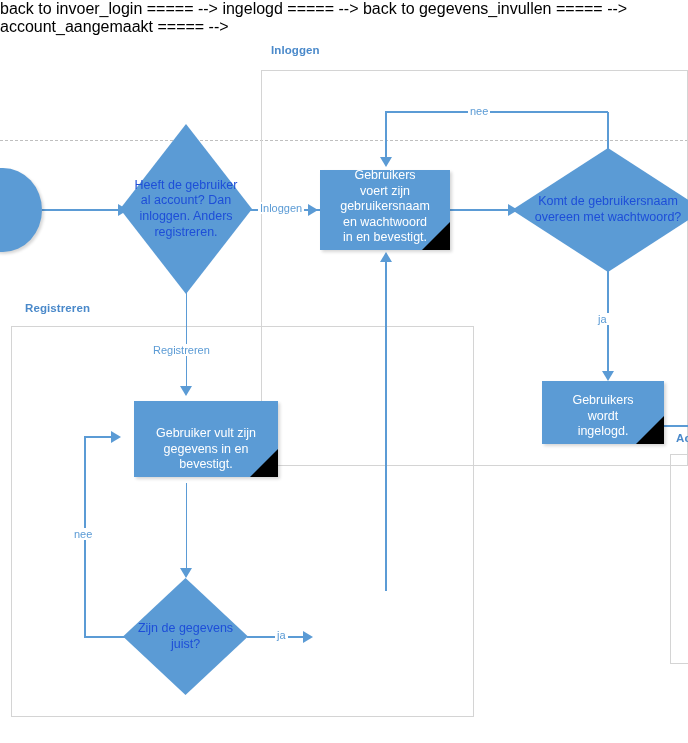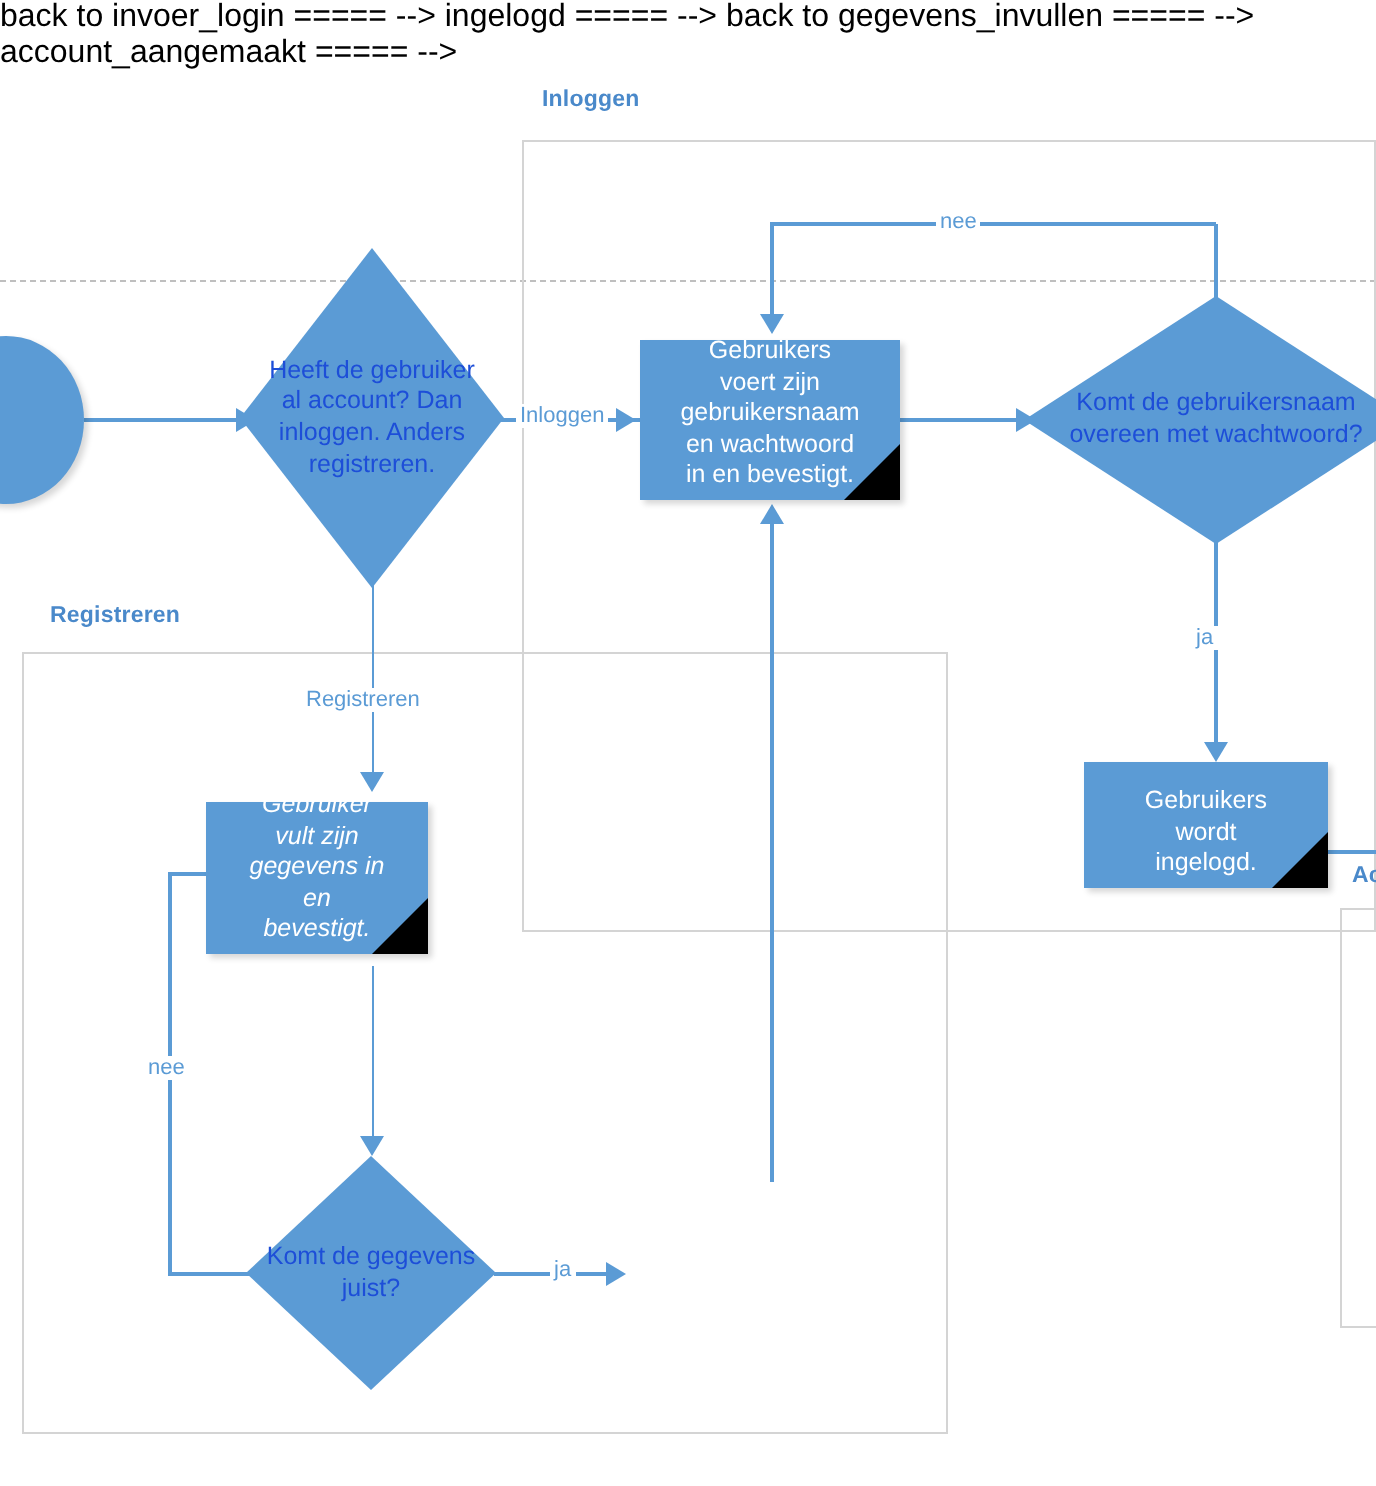--- a/index.html
+++ b/index.html
@@ -163,26 +163,26 @@
     <div class="dtext">Komt de gebruikersnaam overeen met wachtwoord?</div>
   </div>
 
   
   <div class="shape proc" style="left:542px;top:381px;width:122px;height:63px;">
     <span>Gebruikers wordt ingelogd.</span>
     <span class="corner-mark"></span>
   </div>
 
   
-  <div class="shape proc" style="left:103px;top:401px;width:111px;height:76px;font-style:italic;">
+  <div class="shape proc" style="left:134px;top:401px;width:144px;height:76px;">
     <span>Gebruiker vult zijn gegevens in en bevestigt.</span>
     <span class="corner-mark"></span>
   </div>
 
   
   <div class="decision" style="left:123px;top:578px;width:125px;height:117px;">
     <div class="dshape"></div>
-    <div class="dtext" style="padding:0 8px;">Komt de gegevens juist?</div>
+    <div class="dtext" style="padding:0 8px;">Zijn de gegevens juist?</div>
   </div>
 
   
 
 </div>
 
 </body></html>

